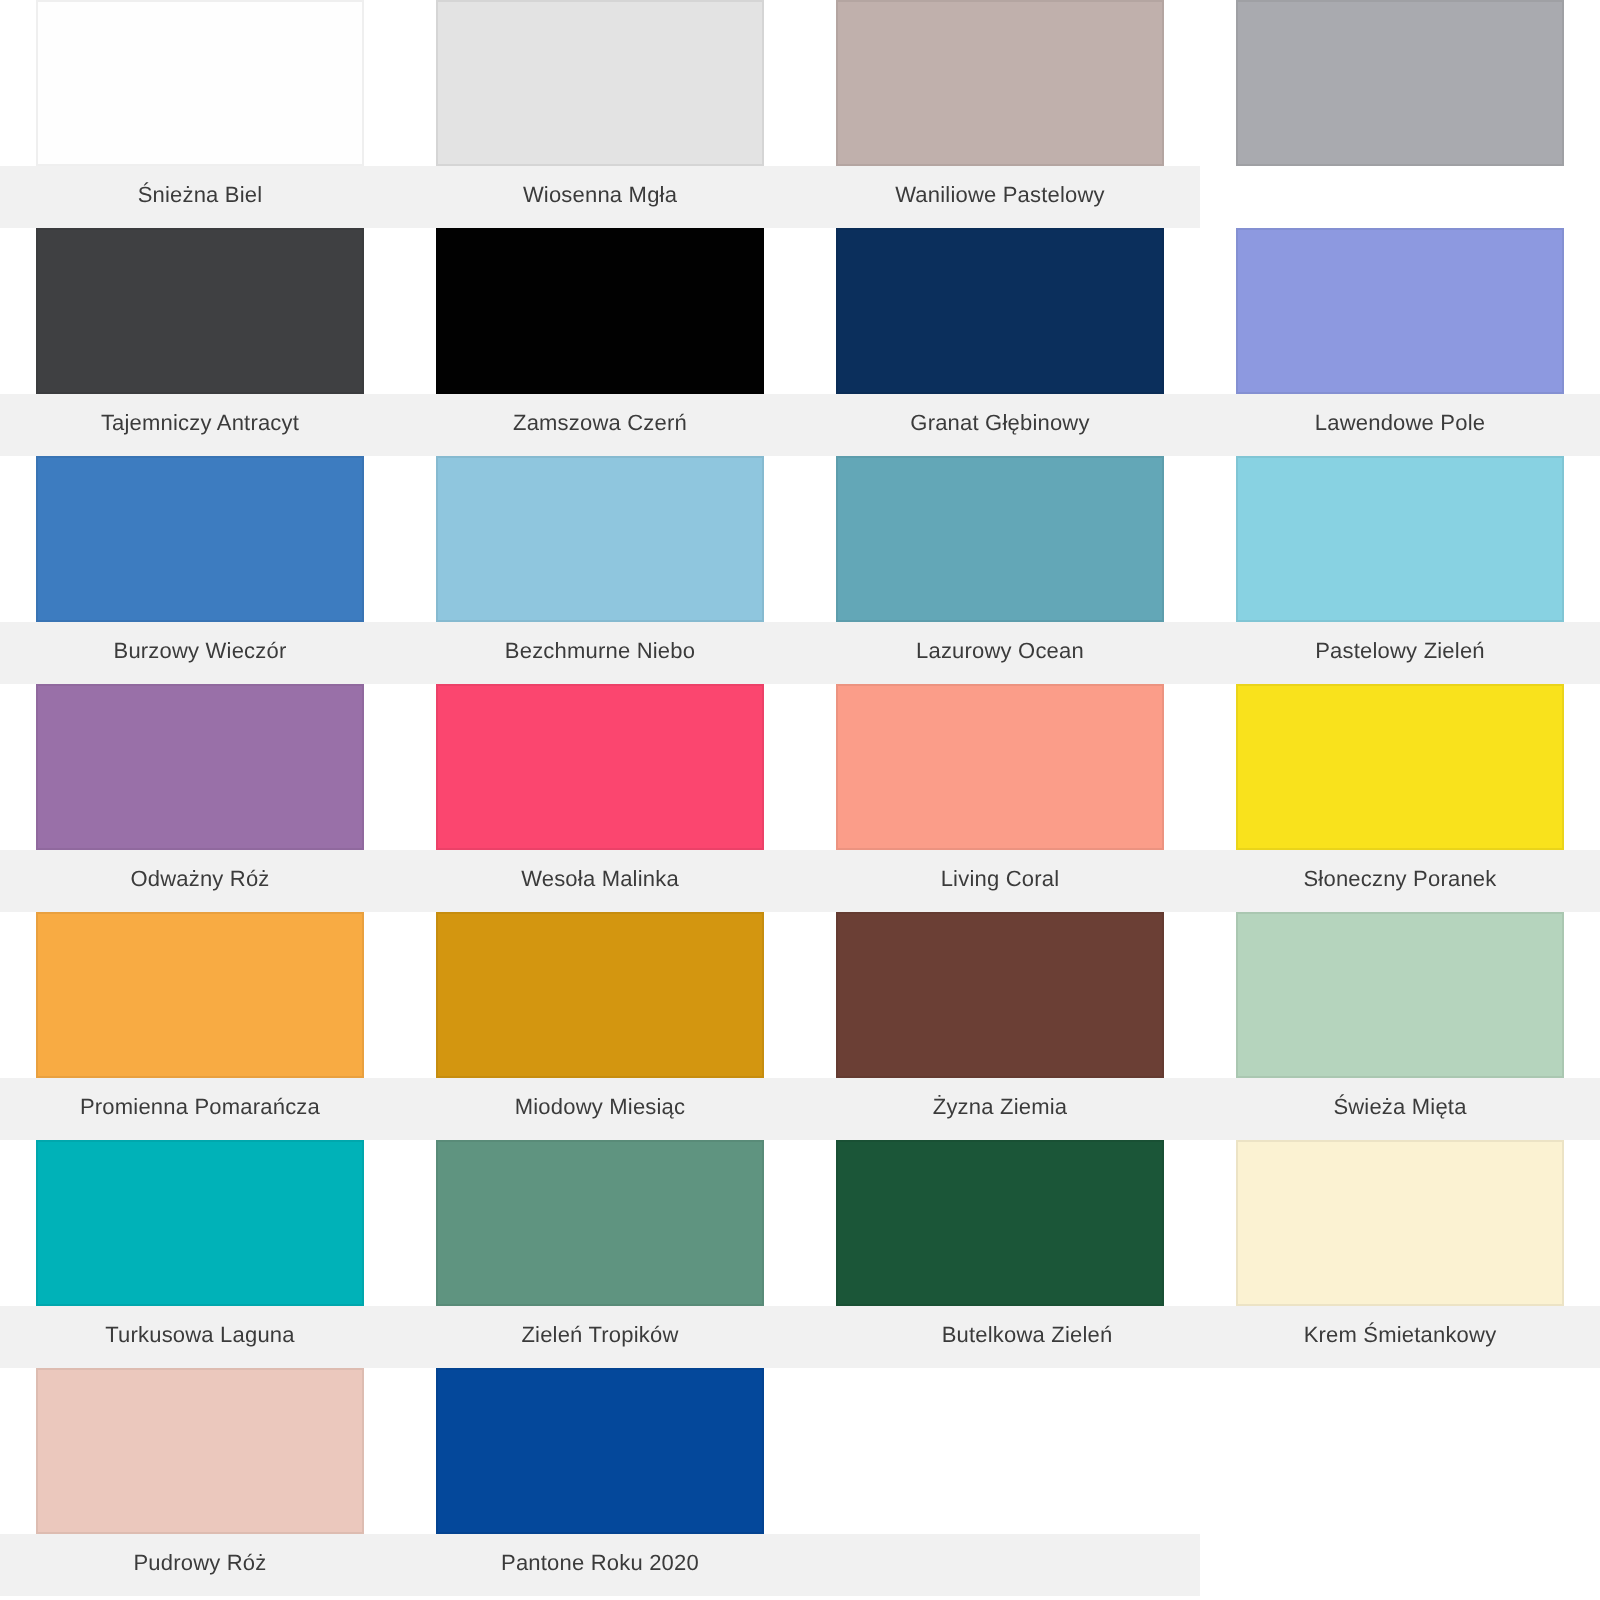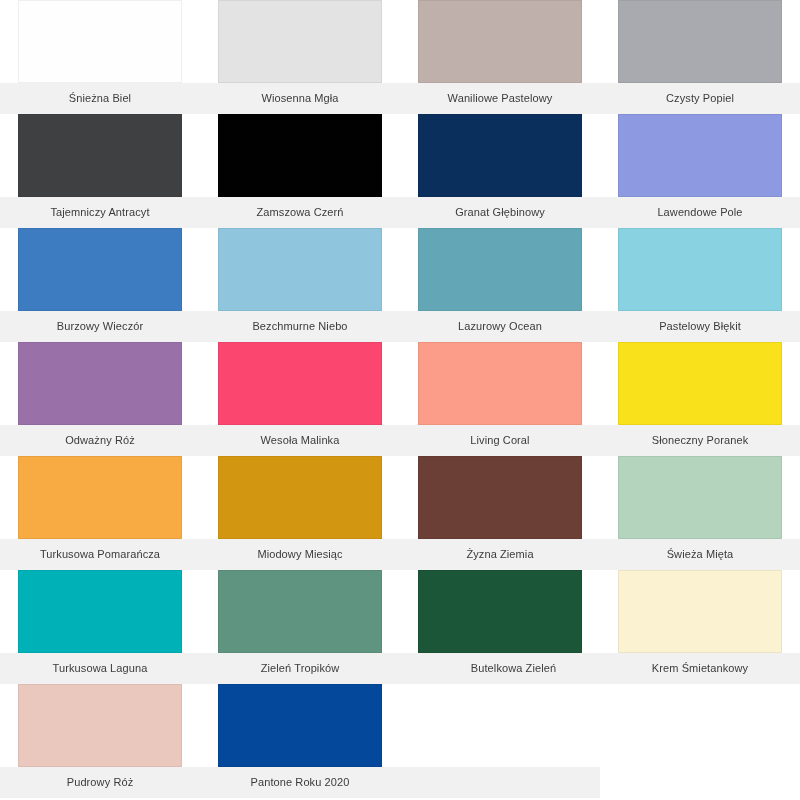--- a/index.html
+++ b/index.html
@@ -81,23 +81,20 @@
       </div>
     </div>
     <div class="swatch-card">
       <div class="swatch-chip" title="#c0b0ac" style="background: rgb(192, 176, 172);"></div>
       <div class="swatch-label-band" style="background: rgb(241, 241, 241);">
         <span class="swatch-label" style="color: rgb(59, 59, 59);">Waniliowe Pastelowy</span>
       </div>
     </div>
     <div class="swatch-card">
       <div class="swatch-chip" title="#a9aaaf" style="background: rgb(169, 170, 175);"></div>
-      <div class="swatch-label-band" style="background: rgb(241, 241, 241);">
-        <span class="swatch-label" style="color: rgb(59, 59, 59);">Czysty Popiel</span>
-      </div>
     </div>
     <div class="swatch-card">
       <div class="swatch-chip" title="#3f4042" style="background: rgb(63, 64, 66);"></div>
       <div class="swatch-label-band" style="background: rgb(241, 241, 241);">
         <span class="swatch-label" style="color: rgb(59, 59, 59);">Tajemniczy Antracyt</span>
       </div>
     </div>
     <div class="swatch-card">
       <div class="swatch-chip" title="#010101" style="background: rgb(1, 1, 1);"></div>
       <div class="swatch-label-band" style="background: rgb(241, 241, 241);">
@@ -130,21 +127,21 @@
     </div>
     <div class="swatch-card">
       <div class="swatch-chip" title="#63a7b7" style="background: rgb(99, 167, 183);"></div>
       <div class="swatch-label-band" style="background: rgb(241, 241, 241);">
         <span class="swatch-label" style="color: rgb(59, 59, 59);">Lazurowy Ocean</span>
       </div>
     </div>
     <div class="swatch-card">
       <div class="swatch-chip" title="#88d2e2" style="background: rgb(136, 210, 226);"></div>
       <div class="swatch-label-band" style="background: rgb(241, 241, 241);">
-        <span class="swatch-label" style="color: rgb(59, 59, 59);">Pastelowy Błękit</span>
+        <span class="swatch-label" style="color: rgb(59, 59, 59);">Pastelowy Zieleń</span>
       </div>
     </div>
     <div class="swatch-card">
       <div class="swatch-chip" title="#9970a8" style="background: rgb(153, 112, 168);"></div>
       <div class="swatch-label-band" style="background: rgb(241, 241, 241);">
         <span class="swatch-label" style="color: rgb(59, 59, 59);">Odważny Róż</span>
       </div>
     </div>
     <div class="swatch-card">
       <div class="swatch-chip" title="#fb466f" style="background: rgb(251, 70, 111);"></div>
@@ -160,21 +157,21 @@
     </div>
     <div class="swatch-card">
       <div class="swatch-chip" title="#f9e21c" style="background: rgb(249, 226, 28);"></div>
       <div class="swatch-label-band" style="background: rgb(241, 241, 241);">
         <span class="swatch-label" style="color: rgb(59, 59, 59);">Słoneczny Poranek</span>
       </div>
     </div>
     <div class="swatch-card">
       <div class="swatch-chip" title="#f8ab43" style="background: rgb(248, 171, 67);"></div>
       <div class="swatch-label-band" style="background: rgb(241, 241, 241);">
-        <span class="swatch-label" style="color: rgb(59, 59, 59);">Turkusowa Pomarańcza</span>
+        <span class="swatch-label" style="color: rgb(59, 59, 59);">Promienna Pomarańcza</span>
       </div>
     </div>
     <div class="swatch-card">
       <div class="swatch-chip" title="#d39610" style="background: rgb(211, 150, 16);"></div>
       <div class="swatch-label-band" style="background: rgb(241, 241, 241);">
         <span class="swatch-label" style="color: rgb(59, 59, 59);">Miodowy Miesiąc</span>
       </div>
     </div>
     <div class="swatch-card">
       <div class="swatch-chip" title="#6b3f35" style="background: rgb(107, 63, 53);"></div>

